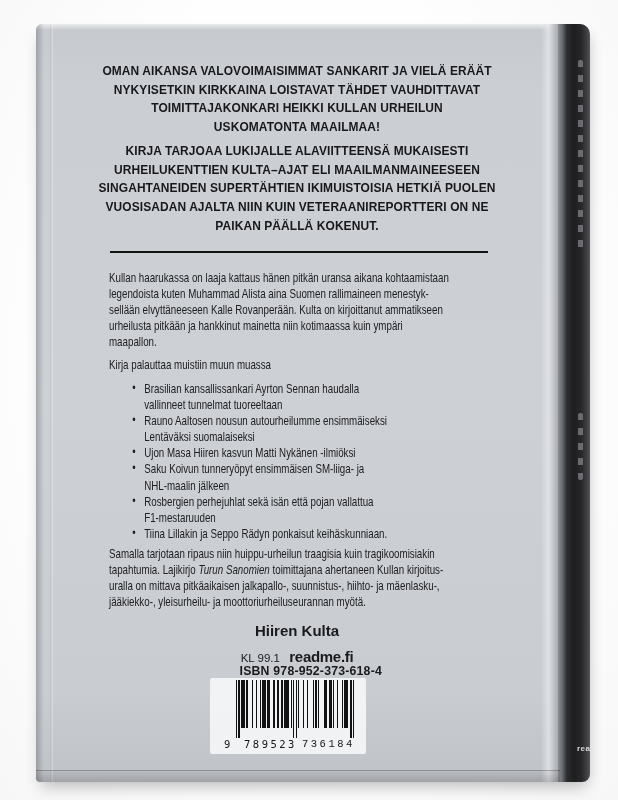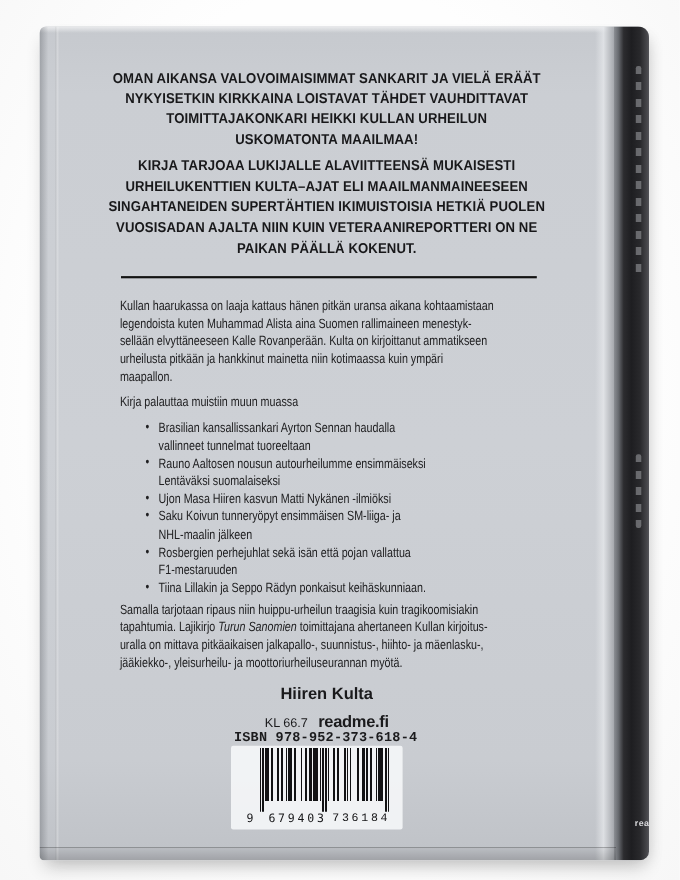--- a/index.html
+++ b/index.html
@@ -61,21 +61,21 @@
   ul.bullets{list-style:none;margin:0;padding:0;top:357px;}
   ul.bullets li{position:relative;padding-left:44px;margin:0;}
   ul.bullets li .dot{position:absolute;left:29px;top:-1px;}
 
   .author{position:absolute;left:0;right:0;top:598px;text-align:center;color:#1a1a1c;font-weight:bold;font-size:15px;}
 
   .publine{position:absolute;left:0;right:0;top:624px;text-align:center;color:#1a1a1c;}
   .publine .kl{font-size:11.5px;}
   .publine .logo{font-size:15px;font-weight:bold;letter-spacing:-.3px;margin-left:5px;}
 
-  .isbn{position:absolute;left:174px;width:172px;top:640px;text-align:center;color:#1b1b1d;font-weight:bold;font-size:12.3px;letter-spacing:.2px;font-family:Liberation Mono, monospace;}
+  .isbn{position:absolute;left:174px;width:172px;top:640px;text-align:right;color:#1b1b1d;font-weight:bold;font-size:12.3px;letter-spacing:.2px;}
 
   .barcode-field{position:absolute;left:174px;top:654px;width:156px;height:76px;background:rgba(250,251,252,.82);border-radius:2px;}
   .barcode{position:absolute;left:12px;top:2px;width:132px;height:72px;}
   .barcode svg{position:absolute;left:14px;top:0;width:118px;height:58px;}
   .barcode svg rect{fill:#121214;}
   .bc-digit{position:absolute;bottom:2px;font-family:"DejaVu Sans Mono",monospace;font-size:10.5px;color:#151517;}
   .bc-d9{left:2px;}
   .bc-dl{left:22px;width:50px;text-align:center;letter-spacing:2.5px;}
   .bc-dr{left:80px;width:50px;text-align:center;letter-spacing:2.5px;font-family:Liberation Mono, monospace;}
 </style>
@@ -112,21 +112,21 @@
 F1-mestaruuden</span></li><li><span class="dot">•</span><span>Tiina Lillakin ja Seppo Rädyn ponkaisut keihäskunniaan.</span></li></ul>
 
       <div class="bodyblock closing"><span>Samalla tarjotaan ripaus niin huippu-urheilun traagisia kuin tragikoomisiakin
 tapahtumia. Lajikirjo </span><em>Turun Sanomien</em><span> toimittajana ahertaneen Kullan kirjoitus-
 uralla on mittava pitkäaikaisen jalkapallo-, suunnistus-, hiihto- ja mäenlasku-,
 jääkiekko-, yleisurheilu- ja moottoriurheiluseurannan myötä.</span></div>
 
       <div class="author">Hiiren Kulta</div>
 
       <div class="publine">
-        <span class="kl">KL 66.7</span>
+        <span class="kl">KL 99.1</span>
         <span class="logo">readme.fi</span>
       </div>
 
       <div class="isbn">ISBN 978-952-373-618-4</div>
 
       <div class="barcode-field">
         <div class="barcode">
           <svg viewBox="0 0 95 60" preserveAspectRatio="none" shape-rendering="crispEdges">
               <rect x="0" y="0" width="1" height="60"></rect>
               <rect x="2" y="0" width="1" height="60"></rect>
@@ -168,21 +168,21 @@
               <rect x="78" y="0" width="1" height="50"></rect>
               <rect x="81" y="0" width="1" height="50"></rect>
               <rect x="85" y="0" width="1" height="50"></rect>
               <rect x="87" y="0" width="1" height="50"></rect>
               <rect x="88" y="0" width="1" height="50"></rect>
               <rect x="89" y="0" width="1" height="50"></rect>
               <rect x="92" y="0" width="1" height="60"></rect>
               <rect x="94" y="0" width="1" height="60"></rect>
             </svg>
           <span class="bc-digit bc-d9">9</span>
-          <span class="bc-digit bc-dl">679403</span>
+          <span class="bc-digit bc-dl">789523</span>
           <span class="bc-digit bc-dr">736184</span>
         </div>
       </div>
     </div>
 
     <div class="edge-top"></div>
     <div class="edge-left"></div>
     <div class="hinge"></div>
     <div class="fold"></div>
 

